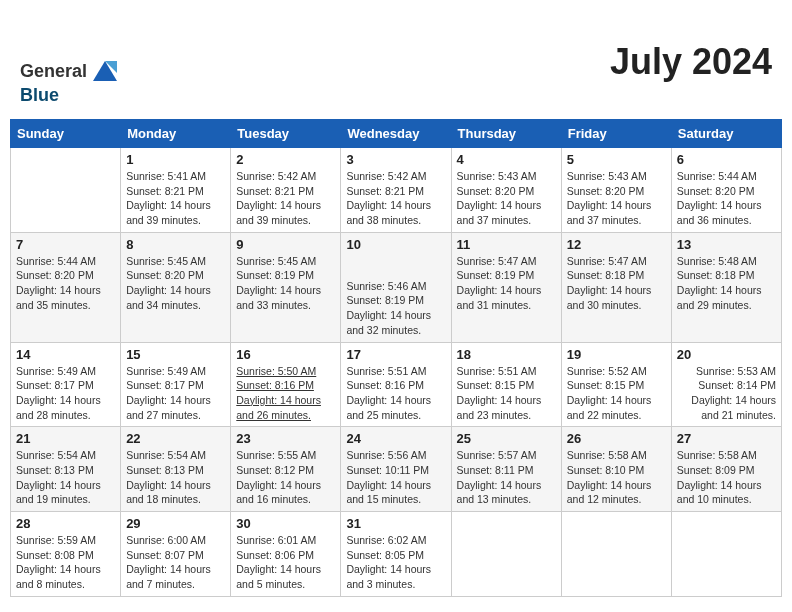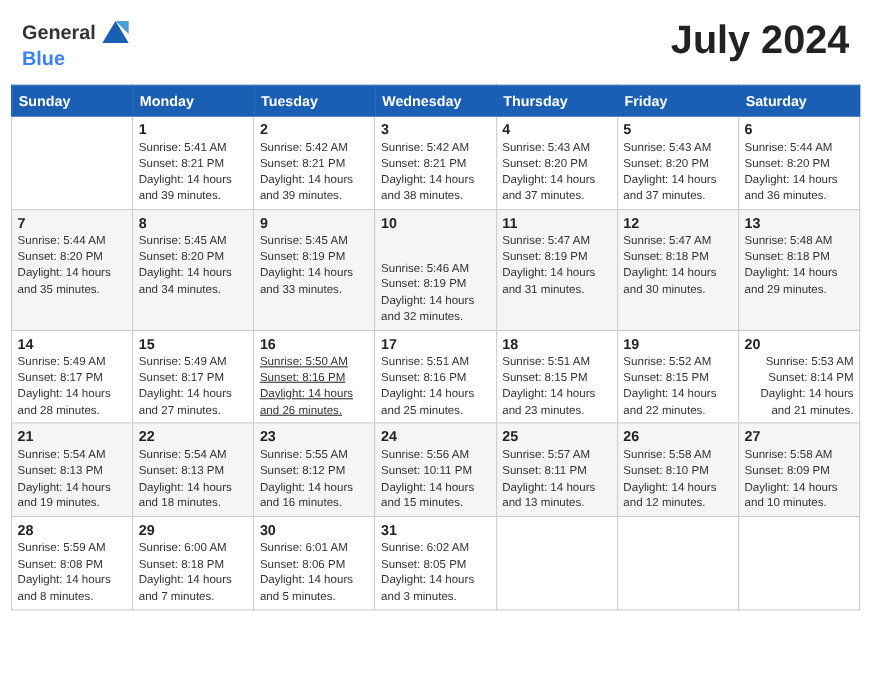--- a/index.html
+++ b/index.html
@@ -13,38 +13,40 @@
     .header {
       display: flex;
       justify-content: space-between;
       align-items: flex-start;
       margin-bottom: 8px;
       padding: 5px 10px;
     }
     .logo {
       display: flex;
       align-items: center;
+      margin-top: 42px;
     }
     .logo-text-general {
       font-size: 18px;
       font-weight: bold;
       color: #333;
     }
     .logo-text-blue {
       font-size: 18px;
       font-weight: bold;
-      color: #3b82f6;
+      color: #0c4a6e;
     }
     .logo-icon {
       width: 32px;
       height: 28px;
       margin-left: 2px;
     }
     .title-block {
       text-align: right;
+      margin-top: 26px;
     }
     .main-title {
       font-size: 36px;
       font-weight: bold;
       color: #222;
     }
     .subtitle {
       font-size: 16px;
       color: #444;
     }
@@ -327,21 +329,21 @@
         <td>
           <span class="day-number">28</span>
           <div class="day-info" style="white-space: pre-line;">Sunrise: 5:59 AM
 Sunset: 8:08 PM
 Daylight: 14 hours
 and 8 minutes.</div>
         </td>
         <td>
           <span class="day-number">29</span>
           <div class="day-info" style="white-space: pre-line;">Sunrise: 6:00 AM
-Sunset: 8:18 PM
+Sunset: 8:07 PM
 Daylight: 14 hours
 and 7 minutes.</div>
         </td>
         <td>
           <span class="day-number">30</span>
           <div class="day-info" style="white-space: pre-line;">Sunrise: 6:01 AM
 Sunset: 8:06 PM
 Daylight: 14 hours
 and 5 minutes.</div>
         </td>

